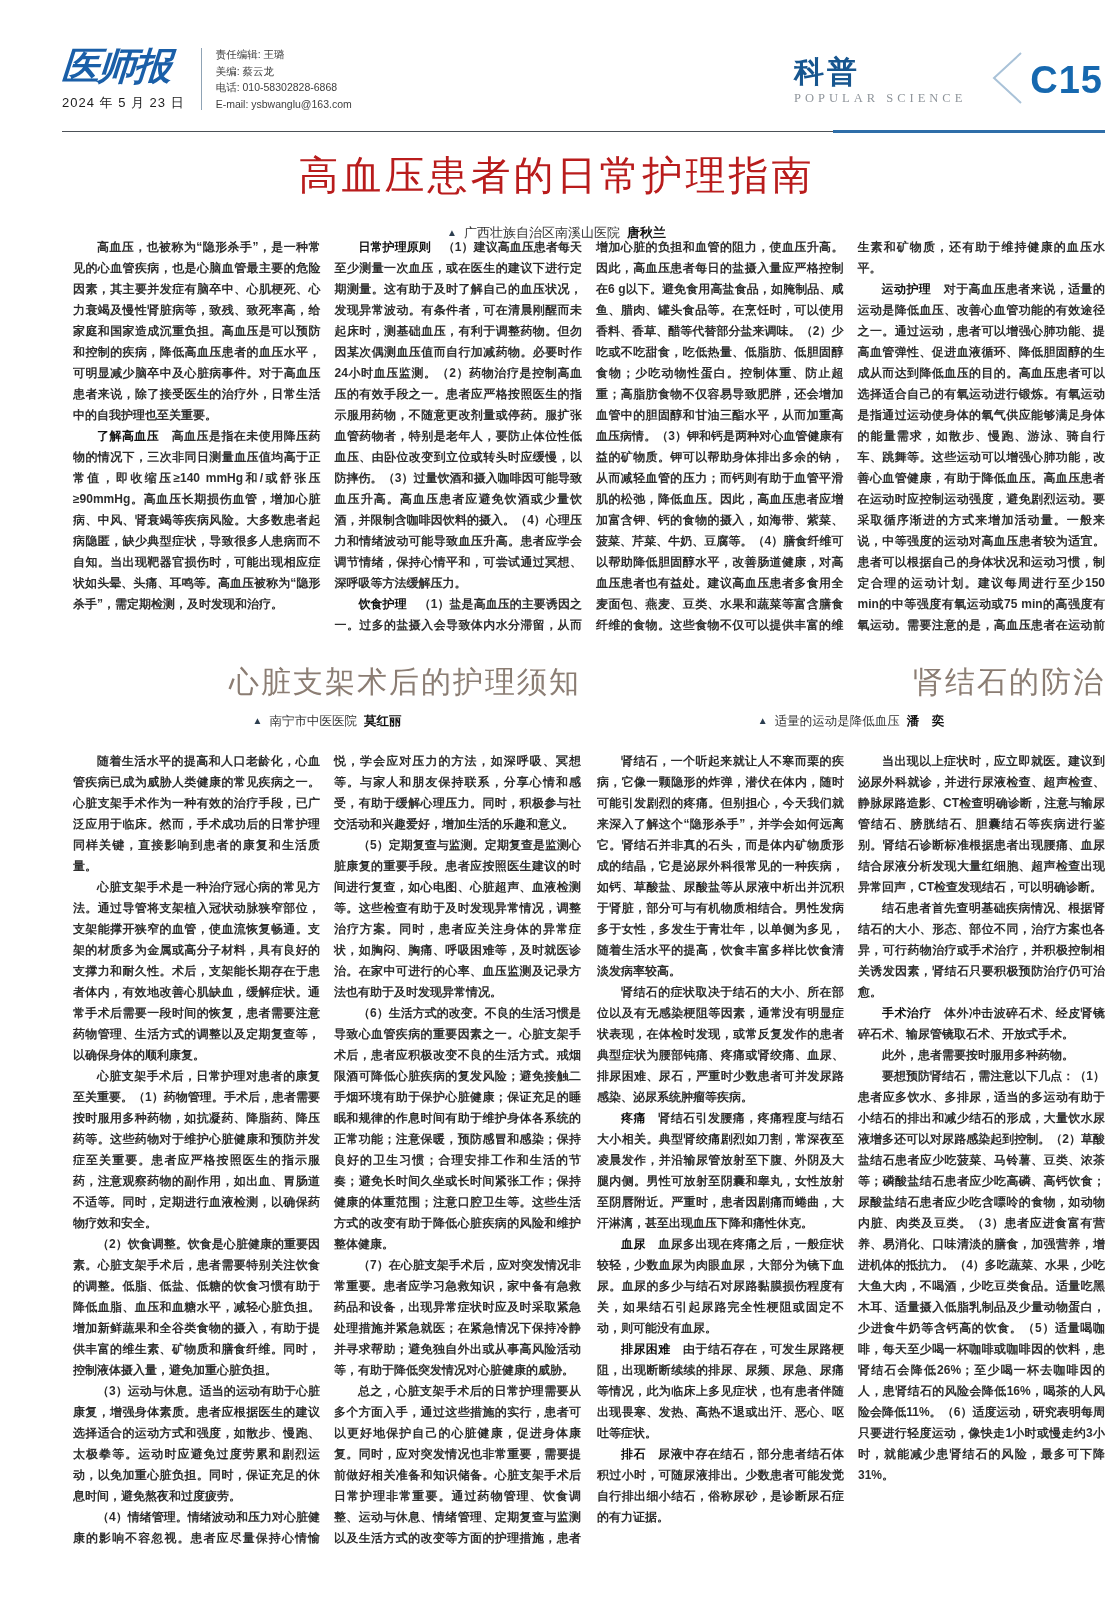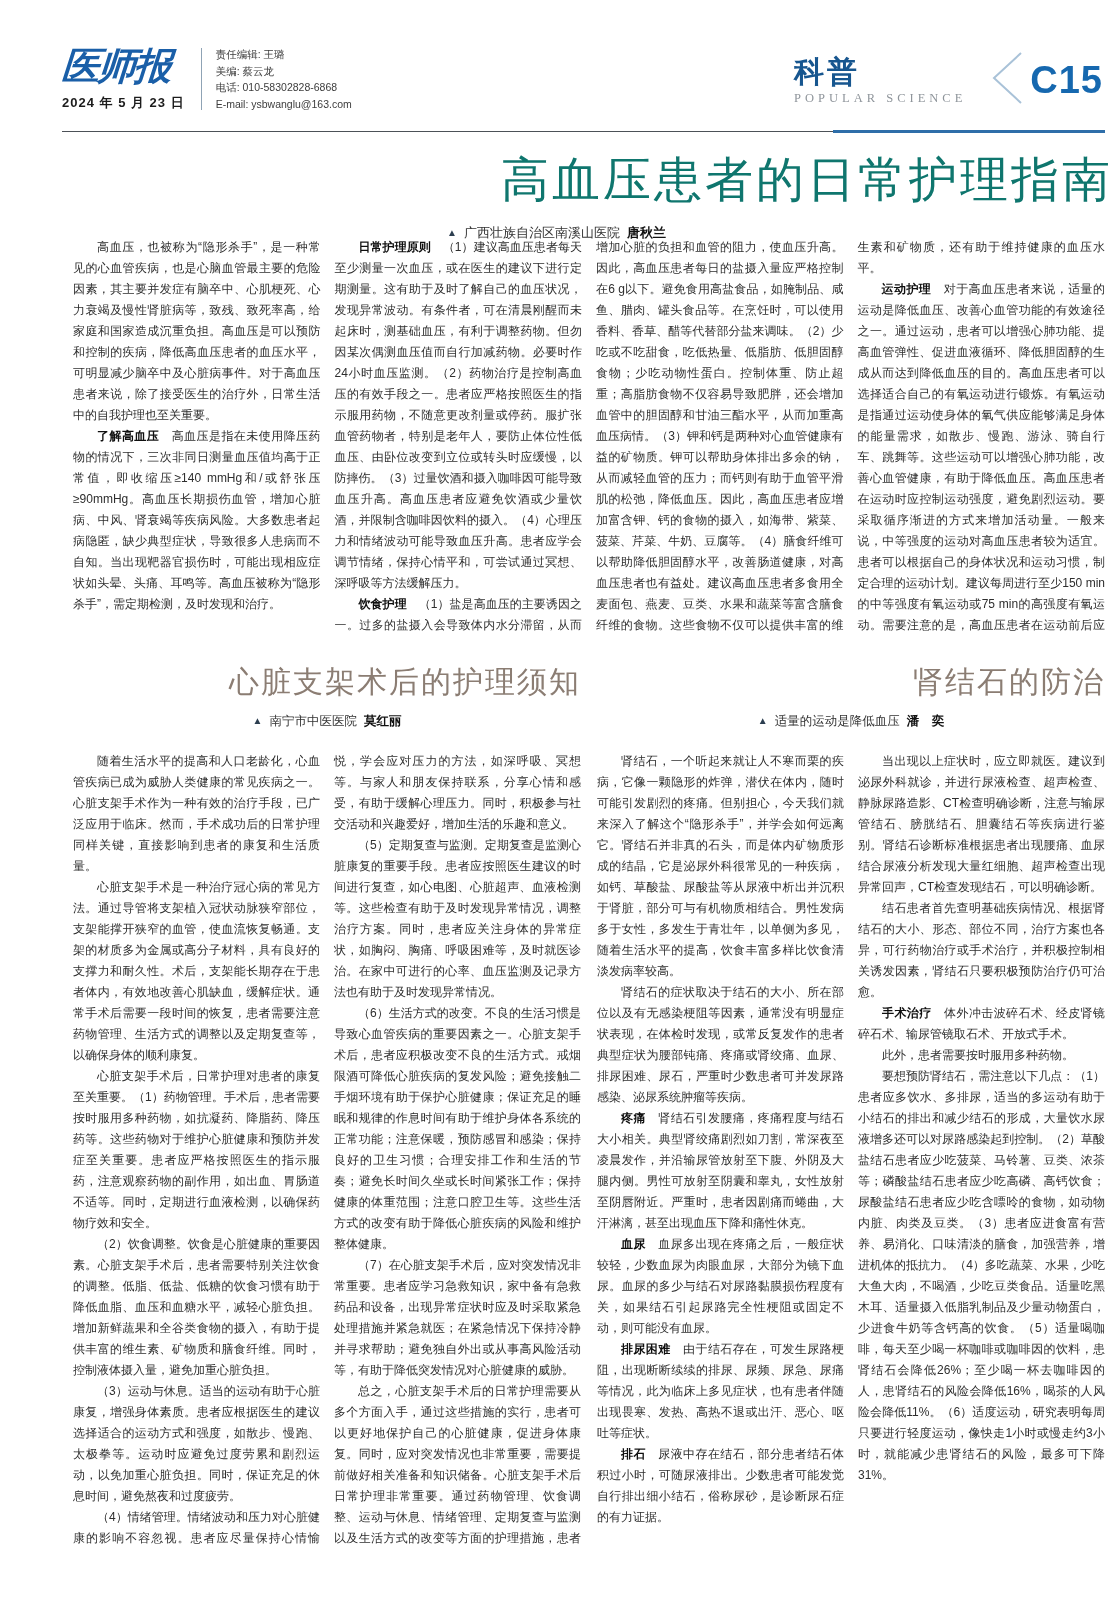--- a/index.html
+++ b/index.html
@@ -5,47 +5,47 @@
   * { margin:0; padding:0; box-sizing:border-box; }
   html,body { background:#ffffff; }
   .page { position:relative; width:1113px; height:1600px; background:#fff; overflow:hidden;
           font-family:"Liberation Sans","DejaVu Sans",sans-serif; color:#2e2e2e; }
 
   
   .masthead { position:absolute; left:62px; top:46px; display:flex; align-items:stretch; }
   .brand-col { display:flex; flex-direction:column; justify-content:space-between; padding-right:16px; }
   .logo { font-family:"DejaVu Serif","Liberation Serif",serif; font-style:italic; font-weight:bold;
           font-size:38px; line-height:1.05; color:#1a5fa8; letter-spacing:-2px; transform:skewX(-4deg); }
-  .date { font-size:13px; font-weight:bold; color:#1c1c1c; letter-spacing:1px; margin-top:0; white-space:nowrap; }
+  .date { font-size:13px; font-weight:normal; color:#1c1c1c; letter-spacing:1px; margin-top:0; white-space:nowrap; }
   .vrule { width:1px; background:#8fa3b5; margin:2px 0; }
   .editor-col { padding-left:14px; display:flex; flex-direction:column; justify-content:center; }
   .editor-col span { display:block; font-size:10.5px; line-height:16.5px; color:#3c3c3c; }
 
   .section-block { position:absolute; top:50px; right:10px; display:flex; align-items:center; }
   .section-names { text-align:left; margin-right:20px; }
   .section-cn { display:block; font-size:30px; font-weight:bold; color:#17568f; letter-spacing:3px; line-height:1.1; }
   .section-en { display:block; font-family:"Liberation Serif","DejaVu Serif",serif; font-size:12.5px;
                 color:#8f959b; letter-spacing:4px; margin-top:3px; white-space:nowrap; }
   .chevron { margin:0 6px 4px 2px; }
   .page-no { font-size:38px; font-weight:bold; color:#1668af; letter-spacing:1px; }
 
   .header-rule { position:absolute; top:131px; left:62px; right:8px; height:1px; background:#4c5157; }
   .header-rule-accent { position:absolute; top:130px; right:8px; width:272px; height:3px; background:#2e6ea9; }
 
   
   .byline { text-align:center; font-size:13px; color:#333; }
   .byline .mark { font-size:10px; color:#2c3e50; margin-right:7px; position:relative; top:-1px; }
   .byline b { margin-left:7px; color:#111; }
-  .body-cols { column-fill:auto; overflow:hidden; text-align:justify; }
+  .body-cols { column-fill:auto; overflow:hidden; text-align:justify;font-weight:bold; }
   .para { font-size:12px; line-height:21px; color:#2e2e2e; text-indent:2em; }
   .rhead { color:#0f0f0f; }
 
   
-  .main-title { position:absolute; top:148px; left:0; width:100%; text-align:right;
-                font-size:48px; color:#0f766e; letter-spacing:3px; font-weight:normal; }
+  .main-title { position:absolute; top:148px; left:0; width:100%; text-align:center;
+                font-size:40px; color:#b91c1c; letter-spacing:3px; font-weight:normal; }
   .main-byline { position:absolute; top:224px; left:0; width:100%; }
   .main-body { position:absolute; left:73px; top:237px; width:1032px; height:418px;
                column-count:4; column-gap:14px; }
 
   
   .sub-article { position:absolute; top:662px; }
   .sub-left  { left:73px;  width:508px; }
   .sub-right { left:597px; width:508px; }
   .sub-title { text-align:right; font-size:30px; color:#8b7d73; letter-spacing:2px; font-weight:normal; }
   .sub-byline { margin-top:10px; font-size:12.5px; }

